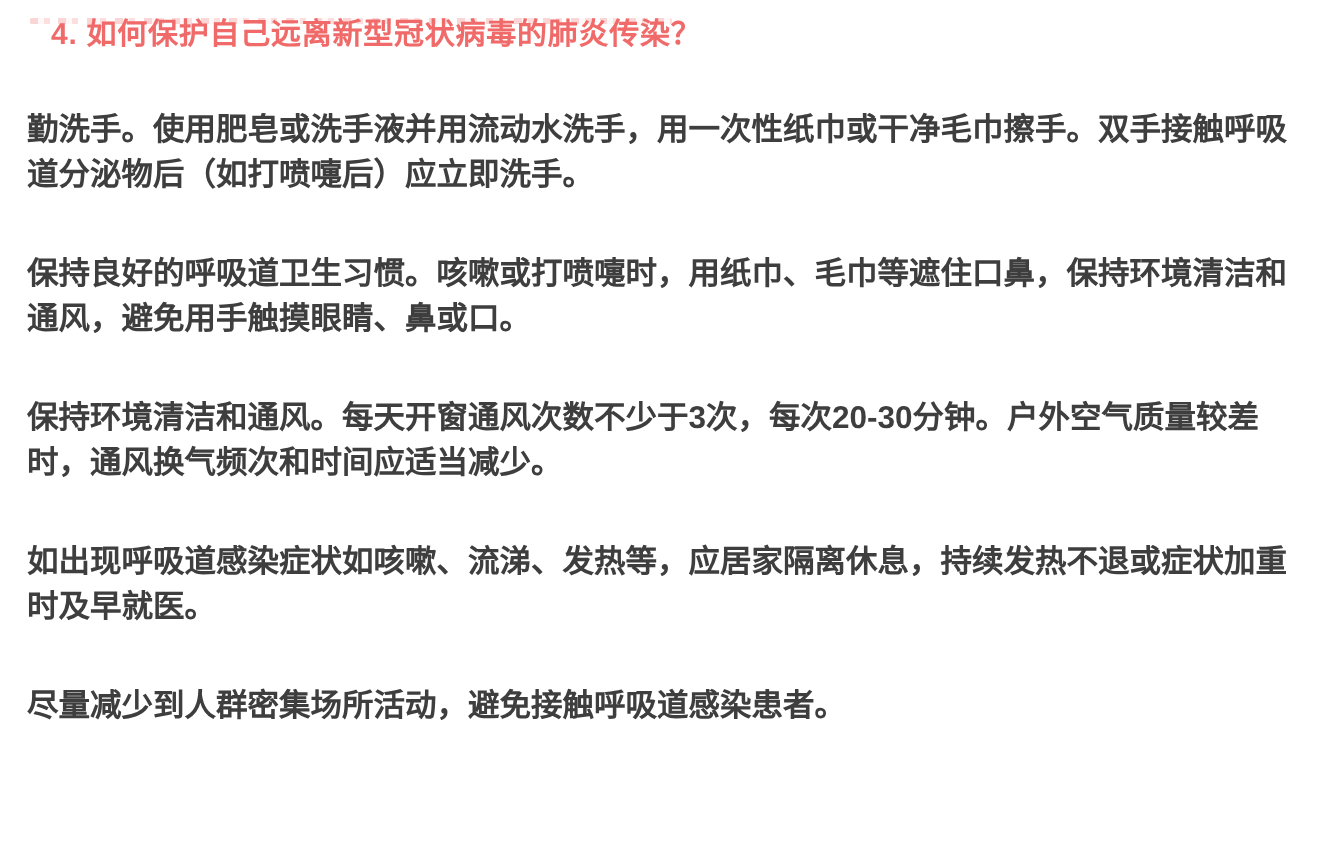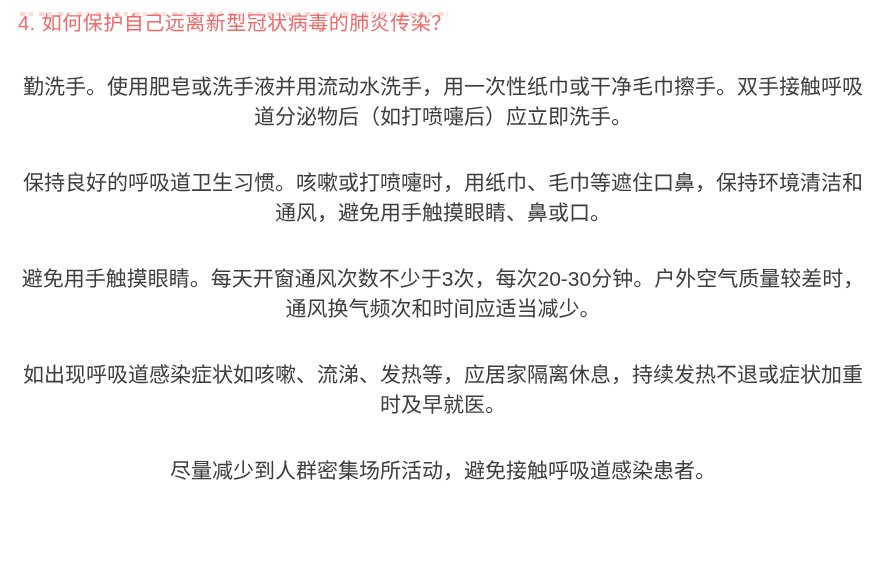--- a/index.html
+++ b/index.html
@@ -34,43 +34,43 @@
       rgba(240, 106, 106, 0.05) 5px 9px,
       rgba(240, 106, 106, 0.22) 9px 13px,
       transparent 13px 19px
     );
     border-radius: 1px;
   }
   .content {
     padding: 0 24px 0 18px;
   }
   h1.heading {
-    margin: 10px 0 36px 0;
+    margin: 10px 0 36px 16px;
     font-size: 20px;
     line-height: 26px;
-    font-weight: 400;
+    font-weight: 700;
     color: var(--heading-color);
     letter-spacing: 0.5px;
   }
   p.para {
     margin: 16px 0 36px 0;
     font-size: 21px;
     line-height: 30px;
-    font-weight: 400;
+    font-weight: 700;
     color: var(--body-color);
-    text-align: center;
+    text-align: left;
     word-break: break-all;
   }
 </style>
 </head>
 <body>
 
 <div class="page">
   <div class="clipped-line"></div>
   <div class="content">
     <h1 class="heading">4. 如何保护自己远离新型冠状病毒的肺炎传染？</h1>
     <p class="para">勤洗手。使用肥皂或洗手液并用流动水洗手，用一次性纸巾或干净毛巾擦手。双手接触呼吸道分泌物后（如打喷嚏后）应立即洗手。</p>
     <p class="para">保持良好的呼吸道卫生习惯。咳嗽或打喷嚏时，用纸巾、毛巾等遮住口鼻，保持环境清洁和通风，避免用手触摸眼睛、鼻或口。</p>
-    <p class="para">避免用手触摸眼睛。每天开窗通风次数不少于3次，每次20-30分钟。户外空气质量较差时，通风换气频次和时间应适当减少。</p>
+    <p class="para">保持环境清洁和通风。每天开窗通风次数不少于3次，每次20-30分钟。户外空气质量较差时，通风换气频次和时间应适当减少。</p>
     <p class="para">如出现呼吸道感染症状如咳嗽、流涕、发热等，应居家隔离休息，持续发热不退或症状加重时及早就医。</p>
     <p class="para">尽量减少到人群密集场所活动，避免接触呼吸道感染患者。</p>
   </div>
 </div>
 
 </body></html>

